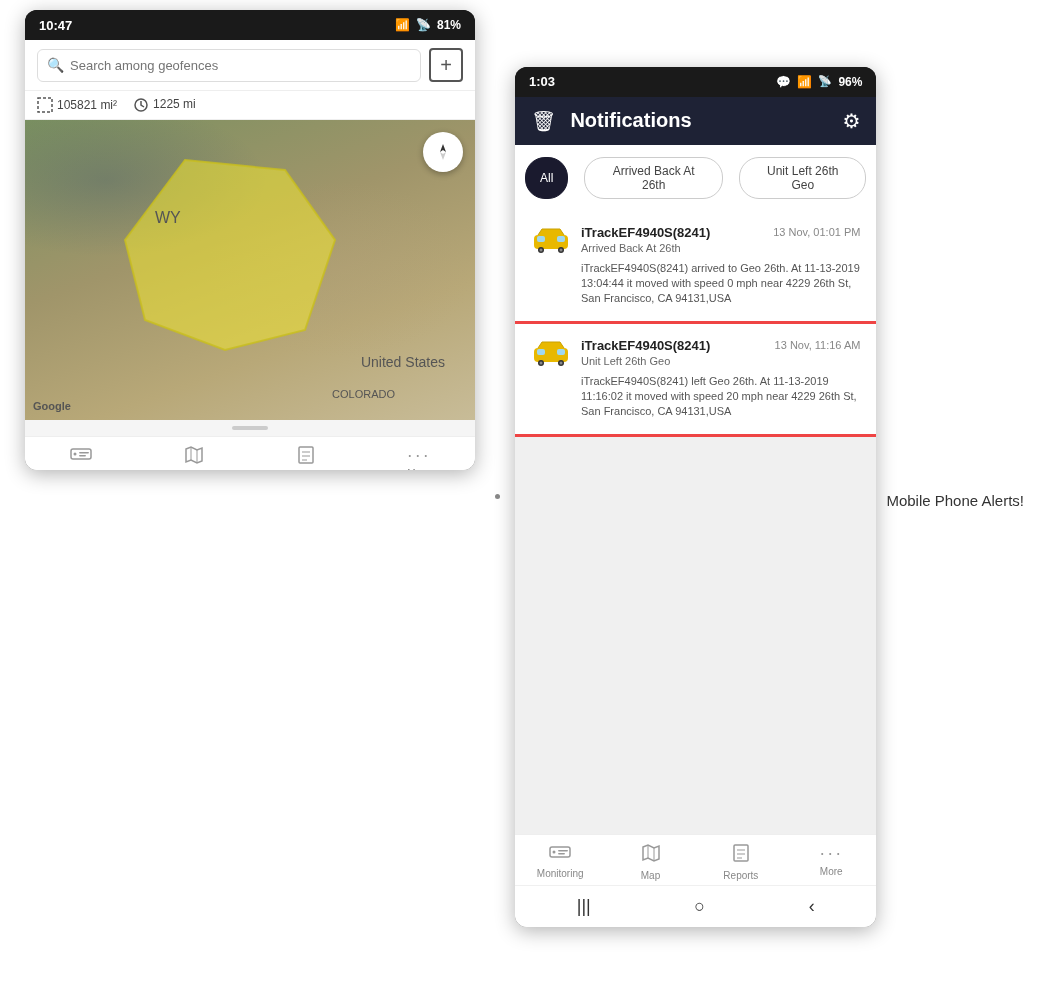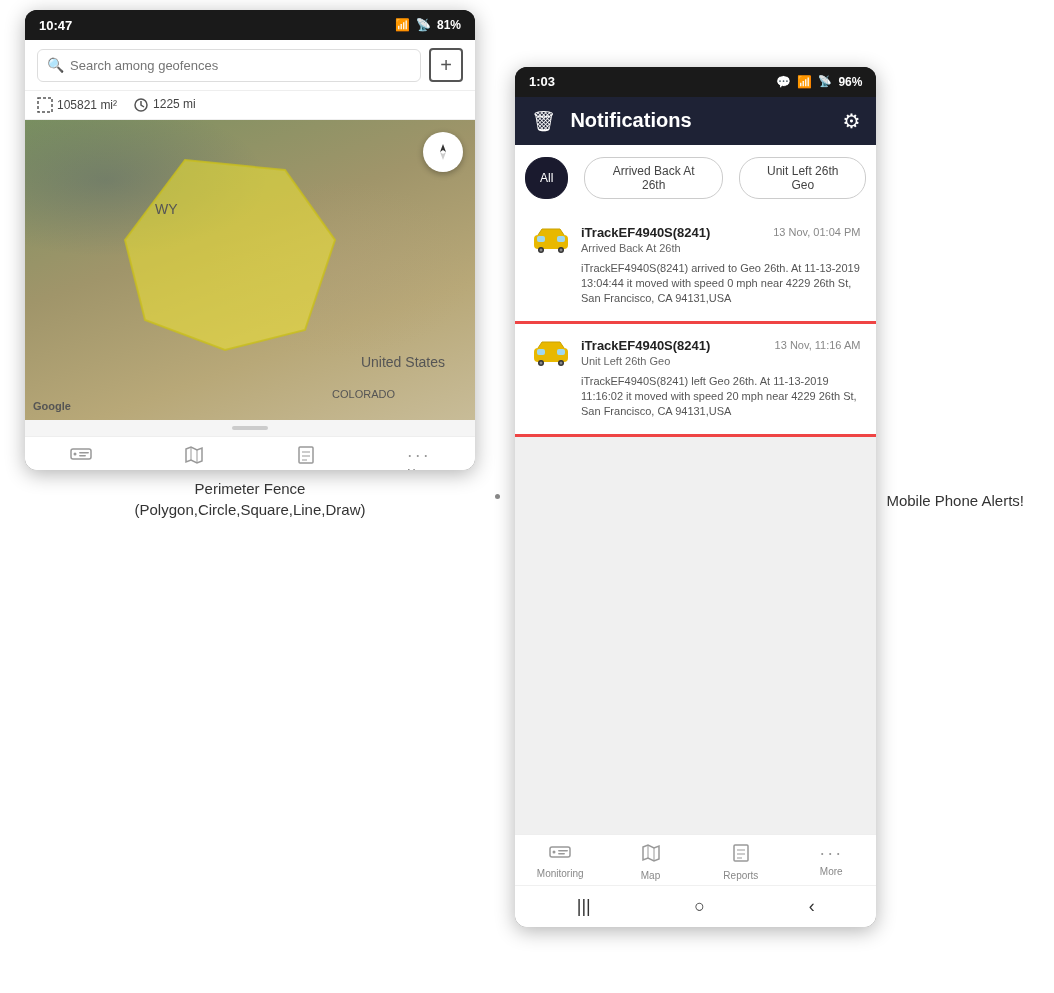--- a/index.html
+++ b/index.html
@@ -209,23 +209,23 @@
       position: absolute;
       bottom: 20px;
       right: 80px;
       font-size: 11px;
       color: #555;
       font-weight: 500;
     }
 
     .map-label-wy {
       position: absolute;
-      top: 81px;
+      top: 89px;
       left: 130px;
-      font-size: 14px;
+      font-size: 16px;
       color: #555;
       font-weight: 500;
     }
 
     
     .drag-handle {
       background: #f5f5f5;
       display: flex;
       justify-content: center;
       padding: 6px;
@@ -591,24 +591,20 @@
           </div>
           <div class="nav-item">
             <span class="nav-icon" style="font-size:18px;letter-spacing:2px;">···</span>
             <span>More</span>
           </div>
         </div>
 
       </div>
     </div>
 
-    <div class="caption" style="max-width:450px;">
-      <div>Perimeter Fence</div>
-      <div>(Polygon,Circle,Square,Line,Draw)</div>
-    </div>
   </div>
 
   <div style="display:flex;align-items:center;justify-content:center;padding:0 5px;">
     <div class="center-dot"></div>
   </div>
 
   <div class="right-wrapper">
     <div class="phone-right" style="height:860px; width:440px;">
 
       <div class="phone-status-bar">
@@ -647,21 +643,21 @@
                   <rect x="25" y="9" width="8" height="6" rx="2" fill="#a0d8ef"></rect>
                   <circle cx="9" cy="23" r="3" fill="#333"></circle>
                   <circle cx="29" cy="23" r="3" fill="#333"></circle>
                   <circle cx="9" cy="23" r="1.5" fill="#888"></circle>
                   <circle cx="29" cy="23" r="1.5" fill="#888"></circle>
                 </svg>
               </div>
               <div class="notif-card-info">
                 <div class="notif-card-title-row">
                   <span class="notif-device-name">iTrackEF4940S(8241)</span>
-                  <span class="notif-time">13 Nov, 01:04 PM</span>
+                  <span class="notif-time">13 Nov, 01:01 PM</span>
                 </div>
                 <div class="notif-event-type">Arrived Back At 26th</div>
               </div>
             </div>
             <div class="notif-body">iTrackEF4940S(8241) arrived to Geo 26th.   At 11-13-2019 13:04:44 it moved with speed 0 mph near 4229 26th St, San Francisco, CA 94131,USA</div>
           </div>
 
           <div class="notif-card">
             <div class="notif-card-header">
               <div class="car-avatar">

